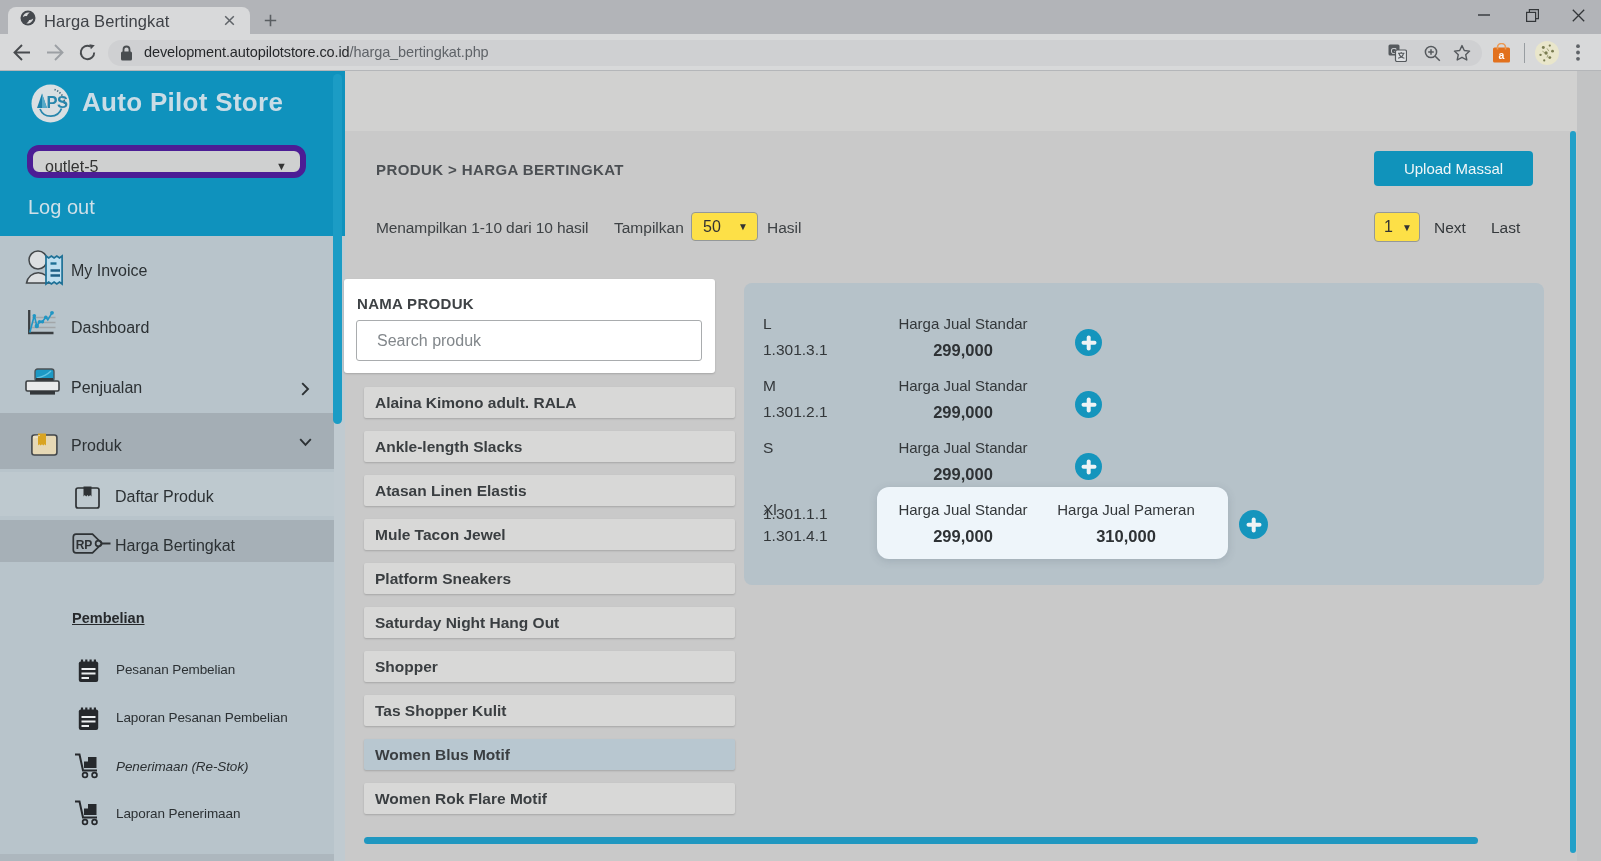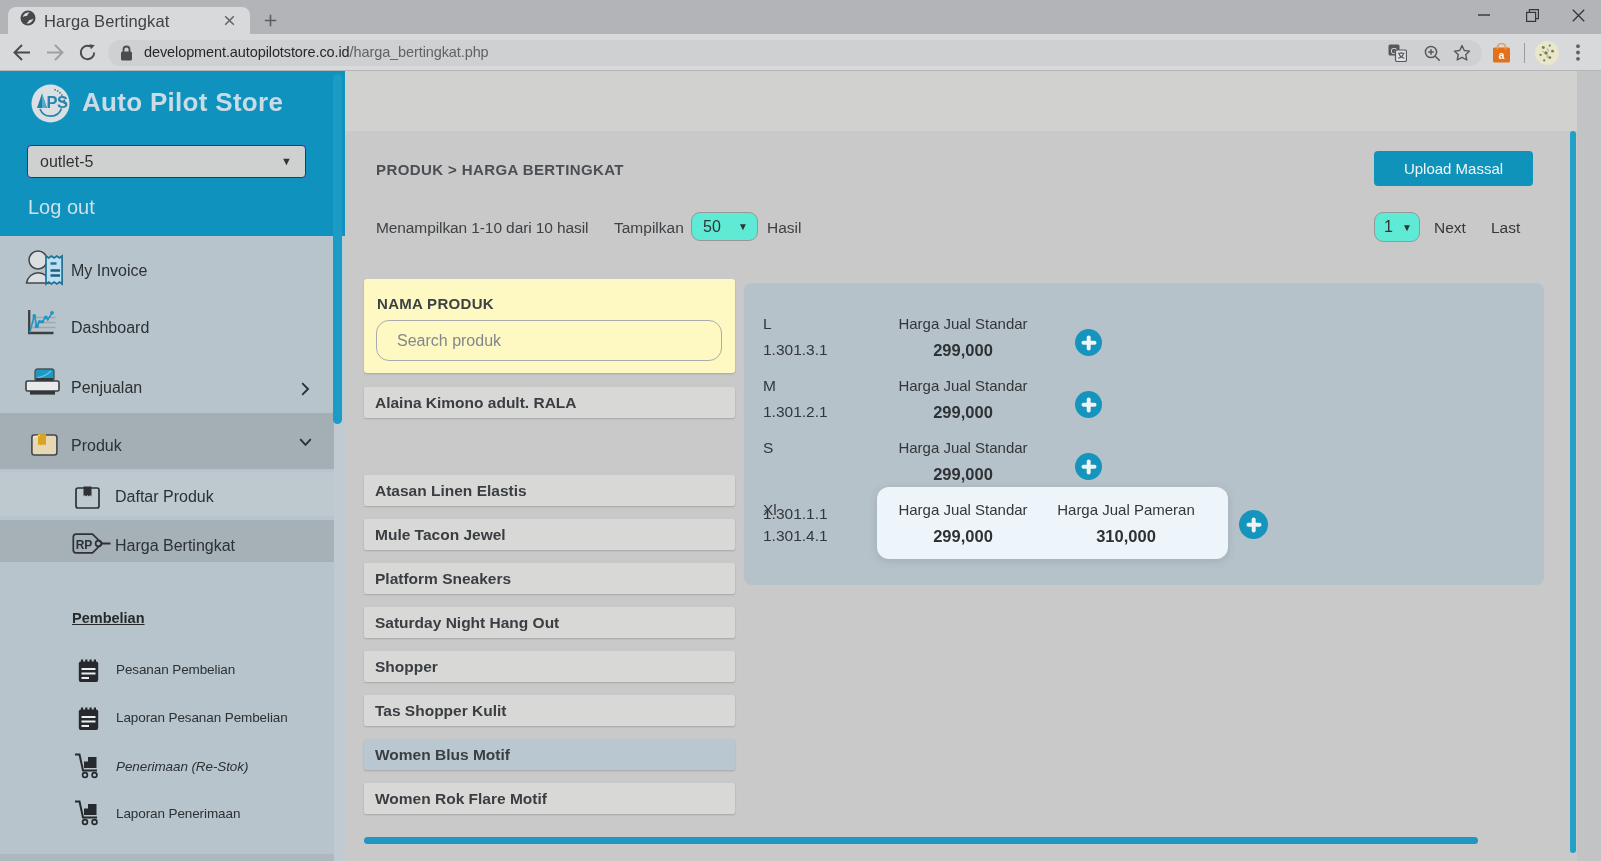--- a/index.html
+++ b/index.html
@@ -17,56 +17,56 @@
   .urltext { position:absolute; left:144px; top:44px; font-size:14.5px; color:#26282b; letter-spacing:-.1px; }
   .urltext .path { color:#5f6368; }
 
   
   #content { position:absolute; left:0; top:71px; width:1601px; height:790px; }
 
   
   #sidebar { position:absolute; left:0; top:0; width:345px; height:790px; background:#b8c4cb; }
   #sbheader { position:absolute; left:0; top:0; width:345px; height:165px; background:#0f92bd; }
   #sbtitle { position:absolute; left:82px; top:16px; font-size:26px; font-weight:bold; color:#c9dce6; letter-spacing:.3px; }
-  #outlet { position:absolute; left:27px; top:74px; width:279px; height:33px; background:#cfd0d0; border-radius:4px; border:1px solid #4c1d95; }
+  #outlet { position:absolute; left:27px; top:74px; width:279px; height:33px; background:#cfd0d0; border-radius:12px; border:6px solid #4c1d95; }
   #outlet .txt { position:absolute; left:12px; top:7px; font-size:16px; color:#333; }
   #outlet .arr { position:absolute; right:13px; top:9px; font-size:11px; color:#333; }
   #logout { position:absolute; left:28px; top:125px; font-size:20px; color:#cfe0e8; }
 
   .mrow { position:absolute; left:0; width:334px; }
   .mrow .txt { position:absolute; left:71px; font-size:16px; color:#2c3134; }
 
   
   #sbtrack { position:absolute; left:334px; top:165px; width:11px; height:625px; background:#c0cad0; }
   #sbthumb { position:absolute; left:333px; top:3px; width:9px; height:350px; background:#1b9cc5; border-radius:5px; }
   #topstrip { position:absolute; left:345px; top:0; width:1232px; height:60px; background:#d1d1d0; }
   #winscroll { position:absolute; left:1577px; top:0; width:24px; height:790px; background:#c2c3c4; }
   #mainthumb { position:absolute; left:1570px; top:60px; width:6px; height:722px; background:#22a0c8; border-radius:3px; }
   #hthumb { position:absolute; left:364px; top:766px; width:1114px; height:7px; background:#1f97c0; border-radius:4px; }
 
   #crumb { position:absolute; left:376px; top:90px; font-size:15px; font-weight:bold; color:#4b4f53; letter-spacing:.4px; }
   #btnupload { position:absolute; left:1374px; top:80px; width:159px; height:35px; background:#1093bb; border-radius:4px; color:#f0f6f8; font-size:15px; text-align:center; line-height:35px; }
 
   #showrow { position:absolute; left:376px; top:148px; font-size:15.5px; color:#3e4245; letter-spacing:-.1px; }
-  .sel { background:#5eead4; border:1px solid #949899; border-radius:9px; display:inline-block; position:relative; }
+  .sel { background:#fde047; border:1px solid #949899; border-radius:4px; display:inline-block; position:relative; }
   #sel50 { position:absolute; left:691px; top:141px; width:67px; height:29px; }
   #sel50 .v { position:absolute; left:11px; top:5px; font-size:16px; color:#333; }
   #sel50 .arr { position:absolute; right:9px; top:8px; font-size:10px; color:#333; }
   #tamp { position:absolute; left:614px; top:148px; font-size:15.5px; color:#3e4245; }
   #hasil { position:absolute; left:767px; top:148px; font-size:15.5px; color:#3e4245; }
   #pag1 { position:absolute; left:1374px; top:141px; width:46px; height:30px; }
   #pag1 .v { position:absolute; left:9px; top:5px; font-size:16px; color:#333; }
   #pag1 .arr { position:absolute; right:7px; top:9px; font-size:10px; color:#333; }
   #next { position:absolute; left:1434px; top:148px; font-size:15.5px; color:#35393c; }
   #last { position:absolute; left:1491px; top:148px; font-size:15.5px; color:#35393c; }
 
   
-  #namacard { position:absolute; left:364px; top:208px; width:371px; height:94px; background:#fef9c3; border-radius:3px; box-shadow:0 1px 2px rgba(0,0,0,.18); }
+  #namacard { position:absolute; left:344px; top:208px; width:371px; height:94px; background:#ffffff; border-radius:3px; box-shadow:0 1px 2px rgba(0,0,0,.18); }
   #namacard h3 { position:absolute; left:13px; top:16px; font-size:15px; font-weight:bold; color:#3e4245; letter-spacing:.3px; }
-  #search { position:absolute; left:12px; top:41px; width:346px; height:41px; border:1px solid #a9acae; border-radius:13px; }
+  #search { position:absolute; left:12px; top:41px; width:346px; height:41px; border:1px solid #a9acae; border-radius:3px; }
   #search span { position:absolute; left:20px; top:11px; font-size:16px; color:#82878b; }
   .pitem { position:absolute; left:364px; width:371px; height:31px; background:#d8d8d7; border-radius:2px; box-shadow:0 1px 2px rgba(0,0,0,.18); }
   .pitem span { position:absolute; left:11px; top:7px; font-size:15.5px; font-weight:bold; color:#3a3e41; }
   .pitem.hl { background:#b8c7d0; }
 
   
   #panel { position:absolute; left:744px; top:212px; width:800px; height:302px; background:#b6c2c9; border-radius:8px; }
   .sz { position:absolute; left:19px; font-size:15.5px; color:#33373a; }
   .code { position:absolute; left:19px; font-size:15.5px; color:#33373a; }
   .lab { position:absolute; width:260px; text-align:center; font-size:15px; color:#33373a; }
@@ -320,20 +320,23 @@
 
   <div id="namacard">
     <h3>NAMA PRODUK</h3>
     <div id="search">
         <span>Search produk</span>
       </div>
   </div>
 
   <div class="pitem" style="top:316px;">
       <span>Alaina Kimono adult. RALA</span>
+    </div>
+  <div class="pitem" style="top:360px;">
+      <span>Ankle-length Slacks</span>
     </div>
   <div class="pitem" style="top:404px;">
       <span>Atasan Linen Elastis</span>
     </div>
   <div class="pitem" style="top:448px;">
       <span>Mule Tacon Jewel</span>
     </div>
   <div class="pitem" style="top:492px;">
       <span>Platform Sneakers</span>
     </div>

